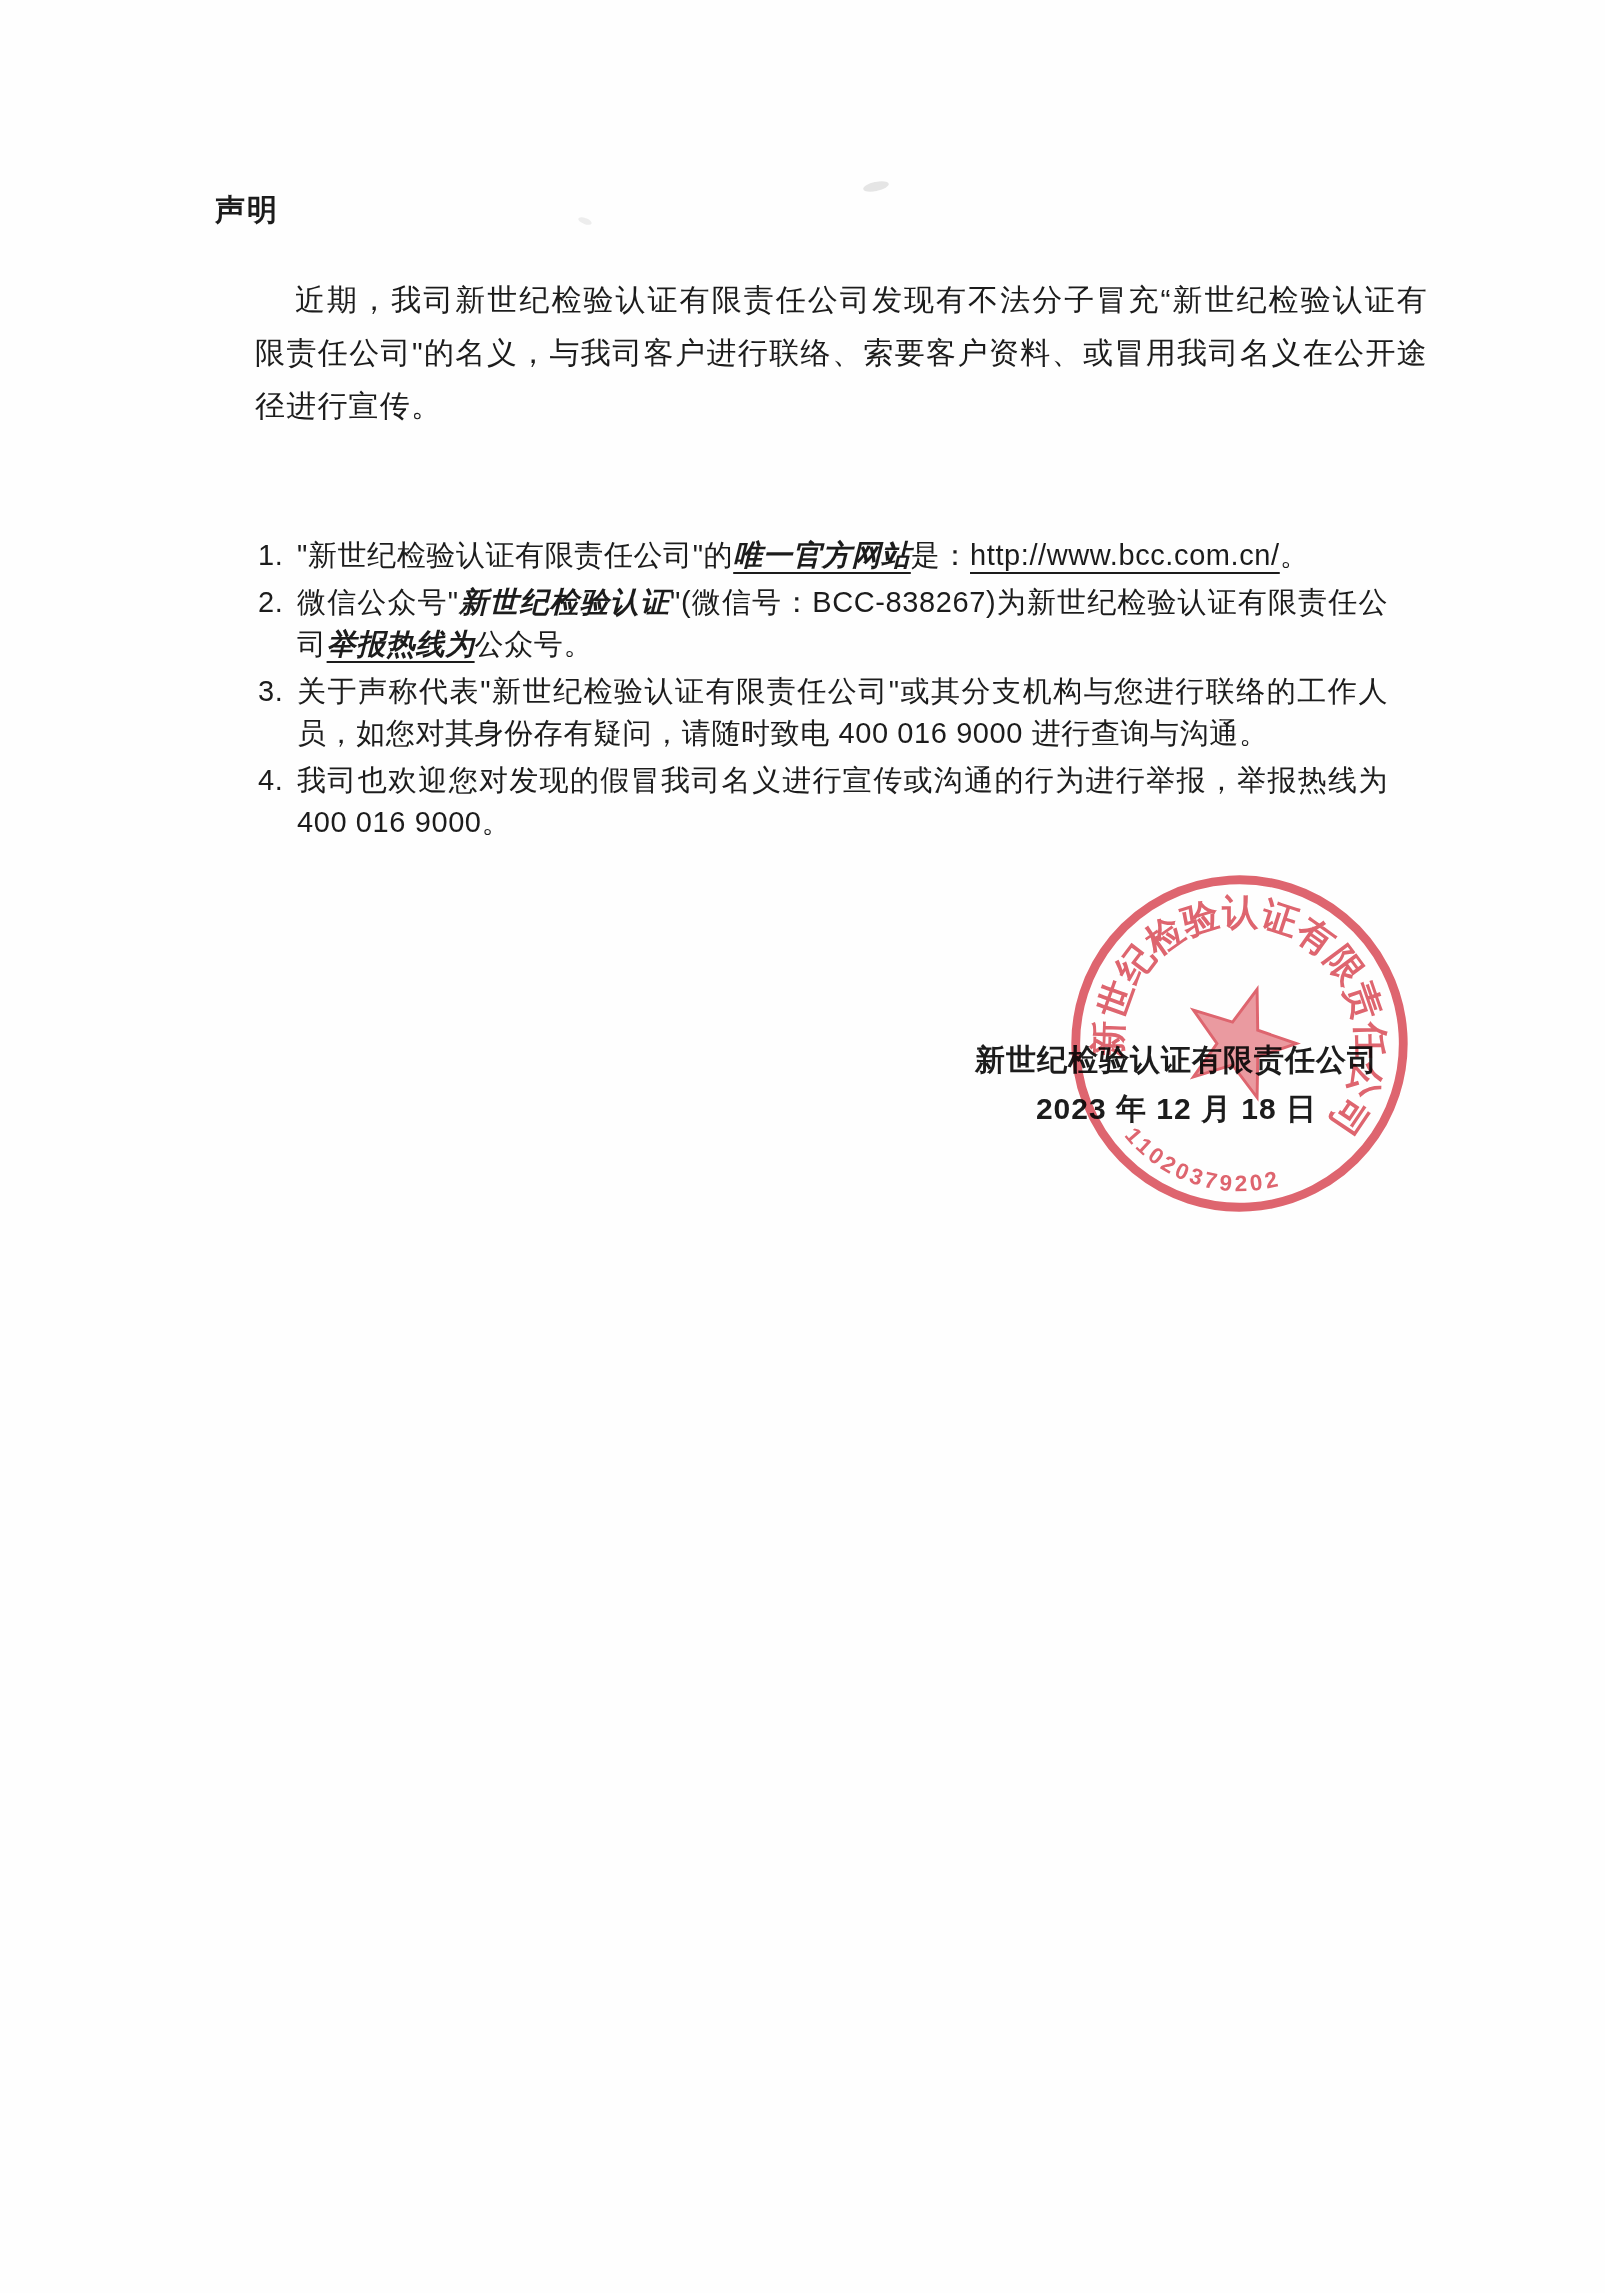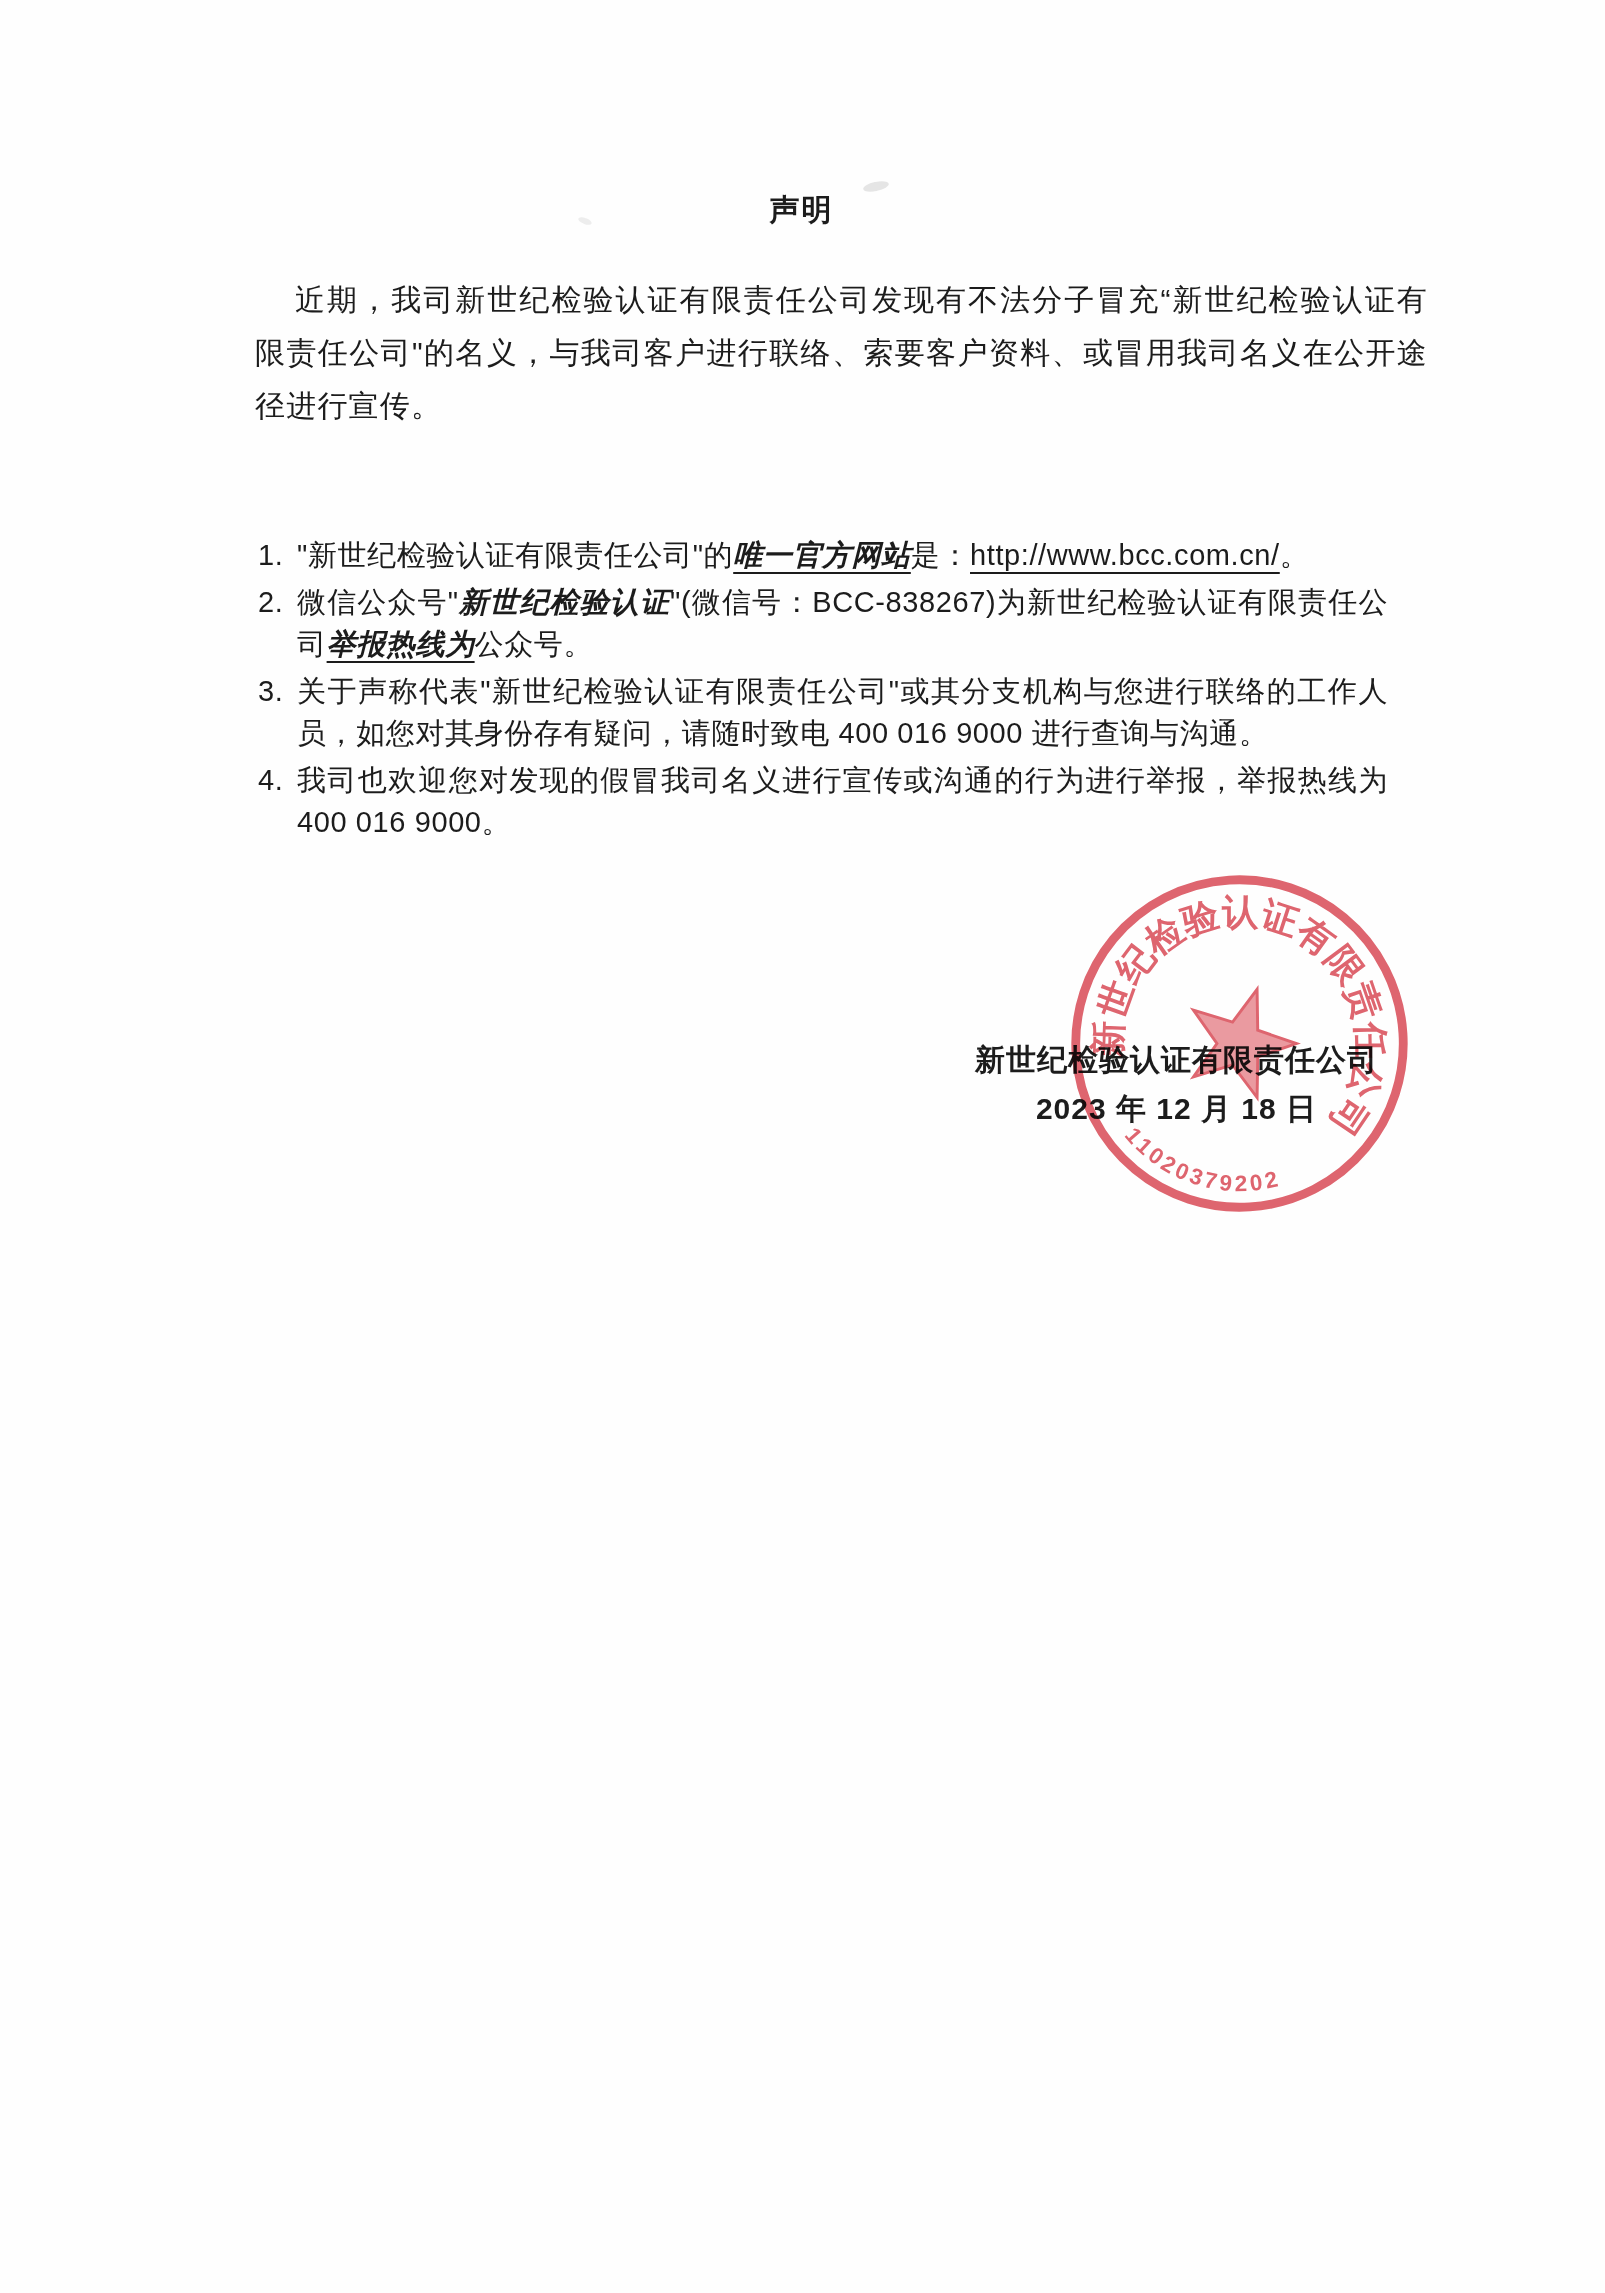--- a/index.html
+++ b/index.html
@@ -10,21 +10,21 @@
     color: #1c1c1c;
     position: relative;
     overflow: hidden;
   }
   .page {
     position: absolute; inset: 0;
     background: #fefefe;
   }
   .doc-title {
     position: absolute; left: 215px; width: 1173px; top: 190px;
-    text-align: center;
+    text-align: left;
     font-size: 30px; font-weight: 700; letter-spacing: 2px;
     margin: 0;
   }
   .para {
     position: absolute; left: 215px; width: 1173px;
     margin: 0;
     font-size: 30px; line-height: 53px; letter-spacing: 1.2px;
     text-align: justify;
   }
   .indent { text-indent: 40px; margin-left: 40px; }

